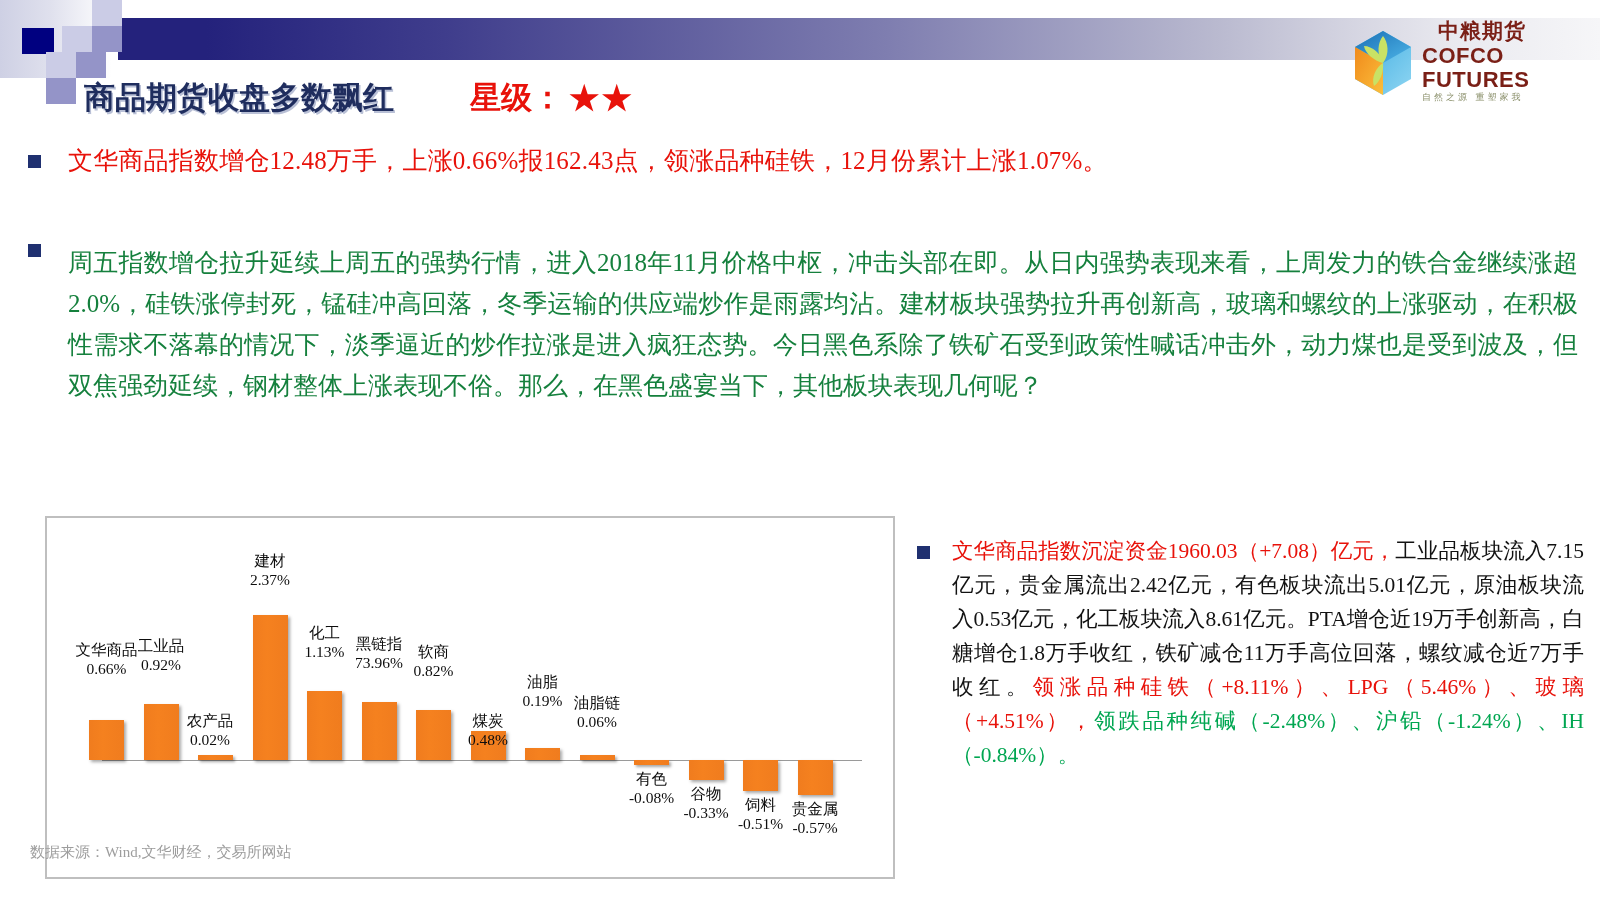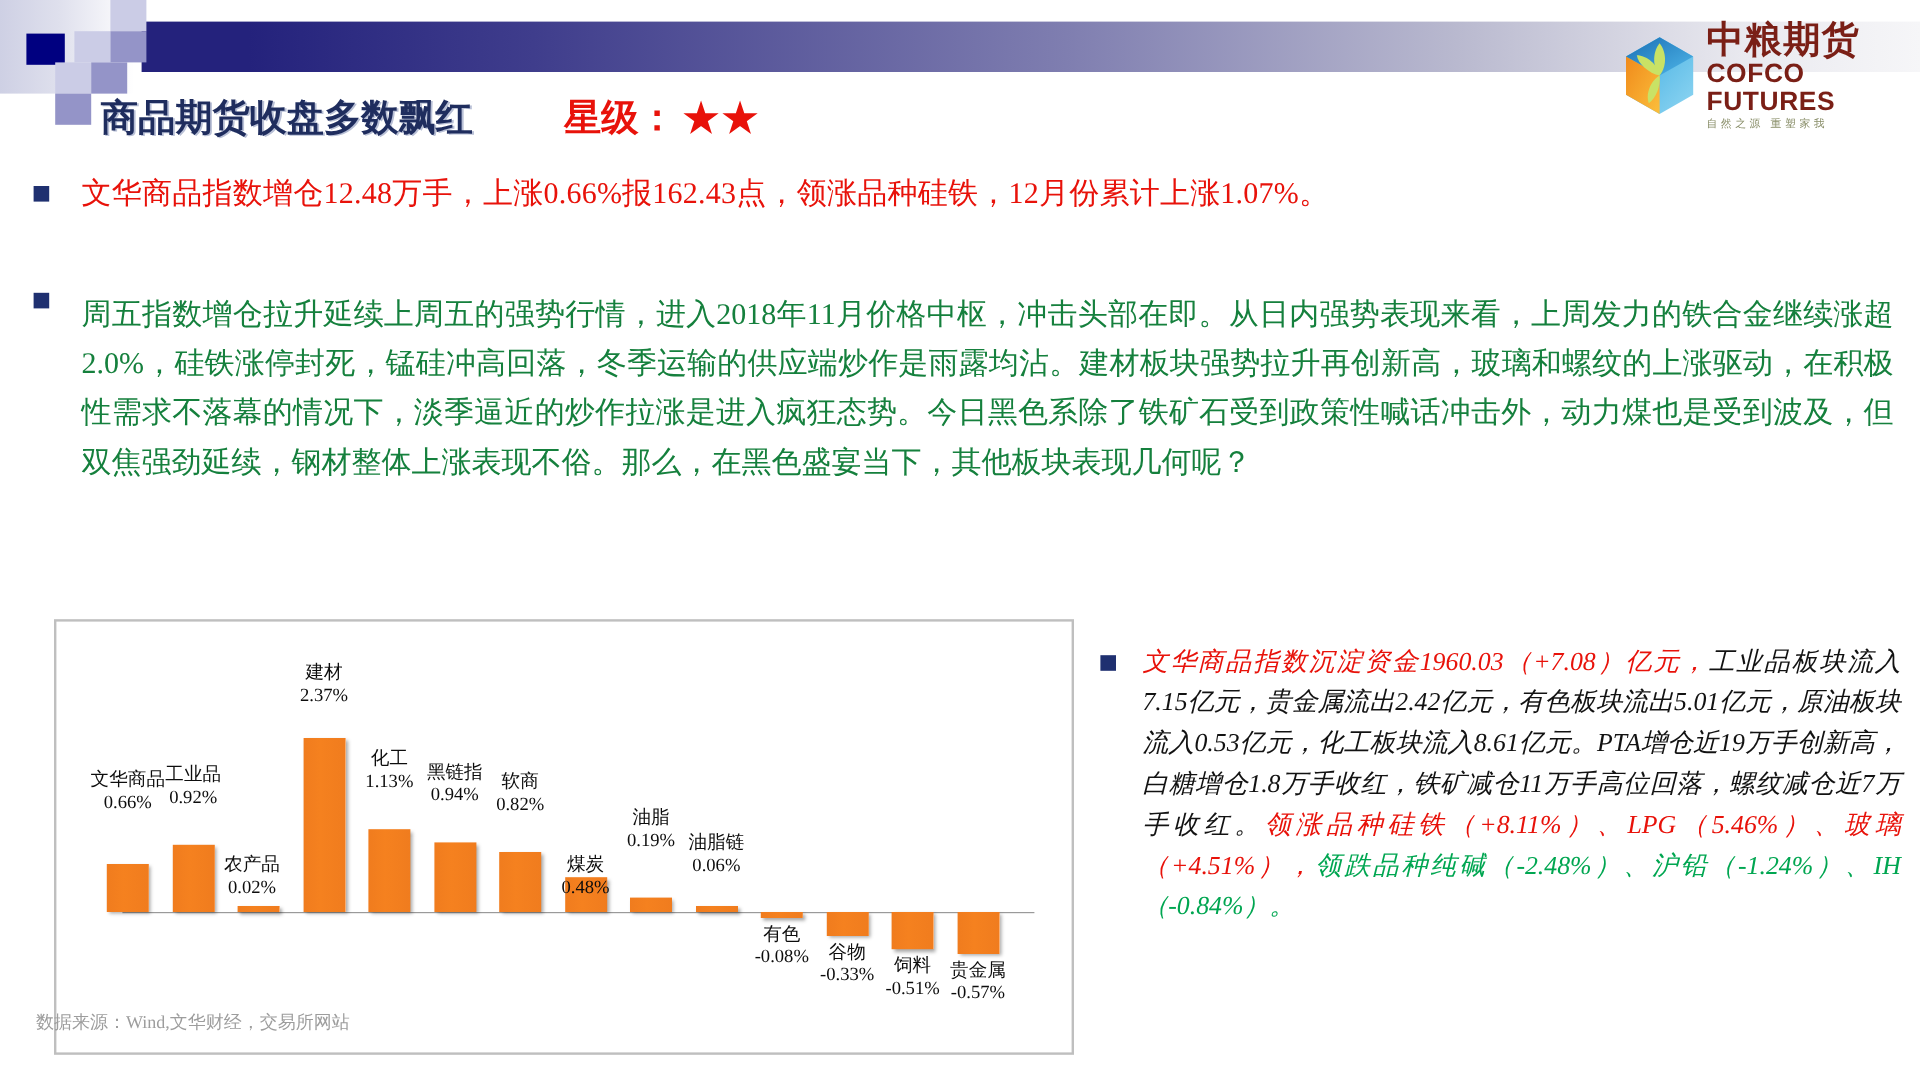--- a/index.html
+++ b/index.html
@@ -46,26 +46,27 @@
     top: 22px;
     width: 240px;
     height: 82px;
     display: flex;
     align-items: center;
     gap: 8px;
   }
   .logo-mark { width: 62px; height: 70px; flex: none; }
   .logo-text { display: flex; flex-direction: column; justify-content: center; }
   .logo-cn {
-    font-family: Liberation Sans, sans-serif;
+    font-family: Liberation Mono, monospace;
     font-weight: bold;
-    font-size: 31px;
+    font-size: 21px;
     color: #7a1f16;
     letter-spacing: 1px;
     line-height: 1.05;
+    margin-left: 16px;
   }
   .logo-en {
     font-family: "Liberation Sans", sans-serif;
     font-weight: bold;
     font-size: 22px;
     color: #7a1f16;
     letter-spacing: 0.5px;
     line-height: 1.1;
   }
   .logo-slogan {
@@ -199,21 +200,20 @@
   .right-blk {
     position: absolute;
     left: 952px;
     top: 534px;
     width: 632px;
     font-size: 21.5px;
     line-height: 34px;
     color: #121212;
     text-align: justify;
     text-justify: inter-character;
-    font-style: italic;
   }
   .t-red   { color: #e8120a; }
   .t-green { color: #00a651; }
 </style>
 </head>
 <body>
 
 <div class="hdr-fade"></div>
 <div class="hdr-band"></div>
 
@@ -291,21 +291,21 @@
         <div class="lbl-val">2.37%</div>
       </div>
       <div class="bar" style="left: 260px; width: 35px; height: 69.156px; top: 172.844px;"></div>
       <div class="lbl" style="left: 232.5px; width: 90px; top: 104.844px;">
         <div class="lbl-name">化工</div>
         <div class="lbl-val">1.13%</div>
       </div>
       <div class="bar" style="left: 314.5px; width: 35px; height: 57.528px; top: 184.472px;"></div>
       <div class="lbl" style="left: 287px; width: 90px; top: 116.472px;">
         <div class="lbl-name">黑链指</div>
-        <div class="lbl-val">0.94%</div>
+        <div class="lbl-val">73.96%</div>
       </div>
       <div class="bar" style="left: 369px; width: 35px; height: 50.184px; top: 191.816px;"></div>
       <div class="lbl" style="left: 341.5px; width: 90px; top: 123.816px;">
         <div class="lbl-name">软商</div>
         <div class="lbl-val">0.82%</div>
       </div>
       <div class="bar" style="left: 423.5px; width: 35px; height: 29.376px; top: 212.624px;"></div>
       <div class="lbl" style="left: 396px; width: 90px; top: 148.624px; margin-top: 44px;">
         <div class="lbl-name">煤炭</div>
         <div class="lbl-val">0.48%</div>

